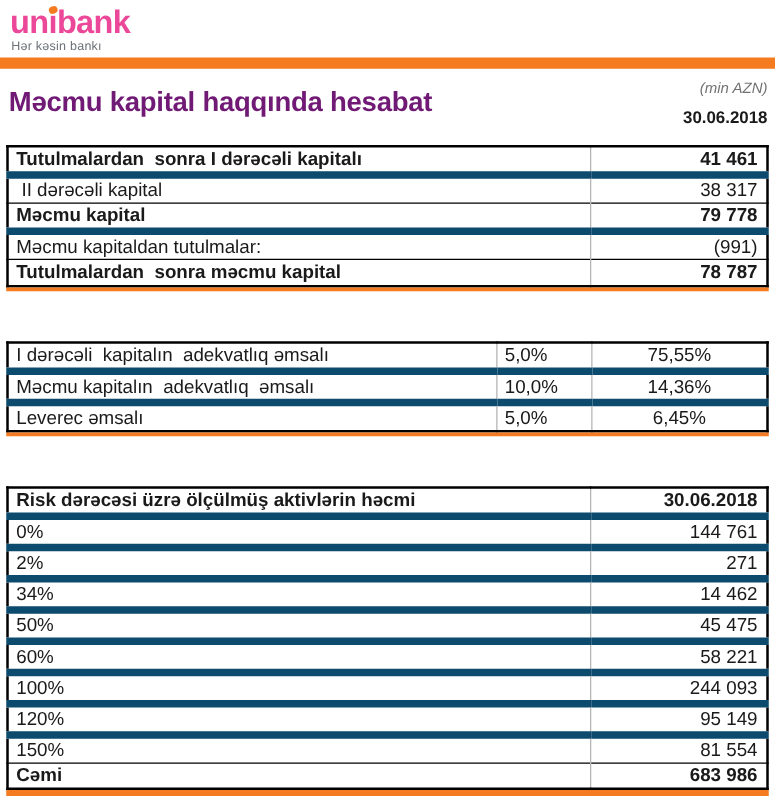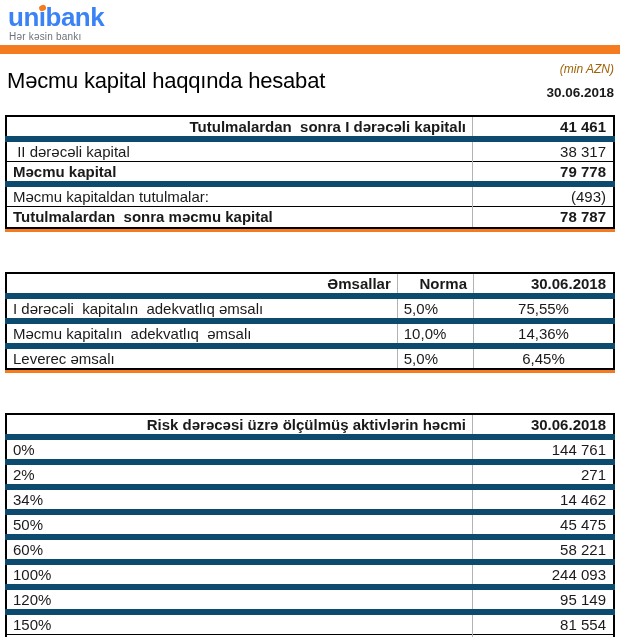--- a/index.html
+++ b/index.html
@@ -9,21 +9,21 @@
     background: #ffffff;
     font-family: "Liberation Sans", sans-serif;
     color: #1a1a1a;
     overflow: hidden;
   }
   
   .brand-block { padding: 5px 0 0 8px; }
   .logo {
     position: relative;
     display: inline-block;
-    color: #3b82f6;
+    color: #ec4899;
     font-weight: bold;
     font-size: 26px;
     line-height: 0.95;
     letter-spacing: -0.5px;
   }
   .logo .i-wrap { position: relative; display: inline-block; }
   .logo .i-dot {
     position: absolute;
     top: 0px; left: 0.5px;
     width: 7px; height: 5.5px;
@@ -45,44 +45,44 @@
   
   .title-row {
     display: flex;
     justify-content: space-between;
     align-items: flex-start;
     padding: 6px 6px 0 7px;
   }
   .page-title {
     margin: 8px 0 0 0;
     font-size: 22px;
-    font-weight: normal;
-    color: #000000;
+    font-weight: bold;
+    color: #701a75;
     letter-spacing: -0.2px;
   }
   .meta { text-align: right; padding-top: 2px; }
-  .unit-note { font-style: italic; font-size: 12px; color: #a16207; }
+  .unit-note { font-style: italic; font-size: 12px; color: #737373; }
   .report-date { font-weight: bold; font-size: 13.5px; margin-top: 9px; }
   
   .tbl-wrap { margin: 0 5px; }
   table {
     width: 610px;
     border-collapse: collapse;
     border: 2px solid #000;
     table-layout: fixed;
     font-size: 15px;
   }
   td {
     border-top: 6px solid #0c4a6e;
     padding: 1px 6px;
     height: 21px;
     white-space: pre;
     overflow: hidden;
   }
-  tr:first-child td { border-top: none; text-align: right; }
+  tr:first-child td { border-top: none; }
   tr.strong td { border-top: 1.5px solid #000; }
   tr:first-child.strong td { border-top: none; }
   .bold { font-weight: bold; }
   .num { text-align: right; padding-right: 7px; }
   .sep { border-left: 1px solid #b3b3b3; }
   .ctr { text-align: center; }
   .orange-rule { height: 3px; background: #f47b20; }
   .orange-rule.thick { height: 5px; }
   .t1 { margin-top: 15px; }
   .t2 { margin-top: 40px; }
@@ -122,44 +122,39 @@
     <tr>
       <td> II dərəcəli kapital</td>
       <td class="num sep">38 317</td>
     </tr>
     <tr class="strong">
       <td class="bold">Məcmu kapital</td>
       <td class="num sep bold">79 778</td>
     </tr>
     <tr>
       <td>Məcmu kapitaldan tutulmalar:</td>
-      <td class="num sep">(493)</td>
+      <td class="num sep">(991)</td>
     </tr>
     <tr class="strong">
       <td class="bold">Tutulmalardan  sonra məcmu kapital</td>
       <td class="num sep bold">78 787</td>
     </tr>
   </tbody>
     </table>
   <div class="orange-rule"></div>
 </div>
 
 <div class="tbl-wrap t2">
   <table>
     <colgroup>
         <col style="width:390px">
         <col style="width:76px">
         <col style="width:140px">
       </colgroup>
     <tbody>
-        <tr>
-      <td class="bold">Əmsallar</td>
-      <td class="bold sep">Norma</td>
-      <td class="bold sep num">30.06.2018</td>
-    </tr>
     <tr>
       <td>I dərəcəli  kapitalın  adekvatlıq əmsalı</td>
       <td class="sep">5,0%</td>
       <td class="sep ctr">75,55%</td>
     </tr>
     <tr>
       <td>Məcmu kapitalın  adekvatlıq  əmsalı</td>
       <td class="sep">10,0%</td>
       <td class="sep ctr">14,36%</td>
     </tr>

